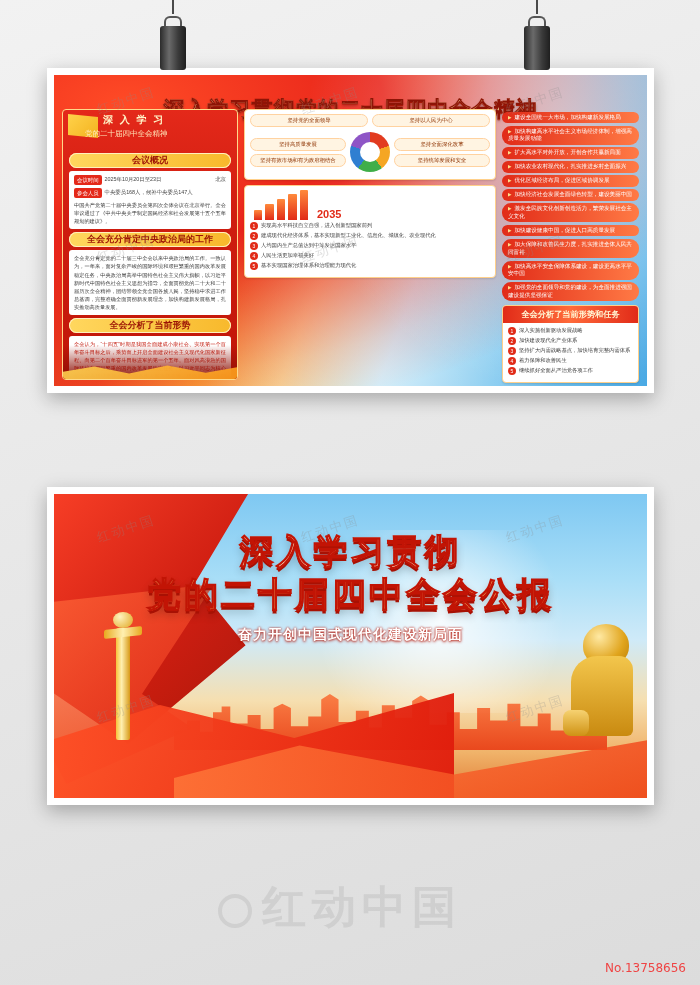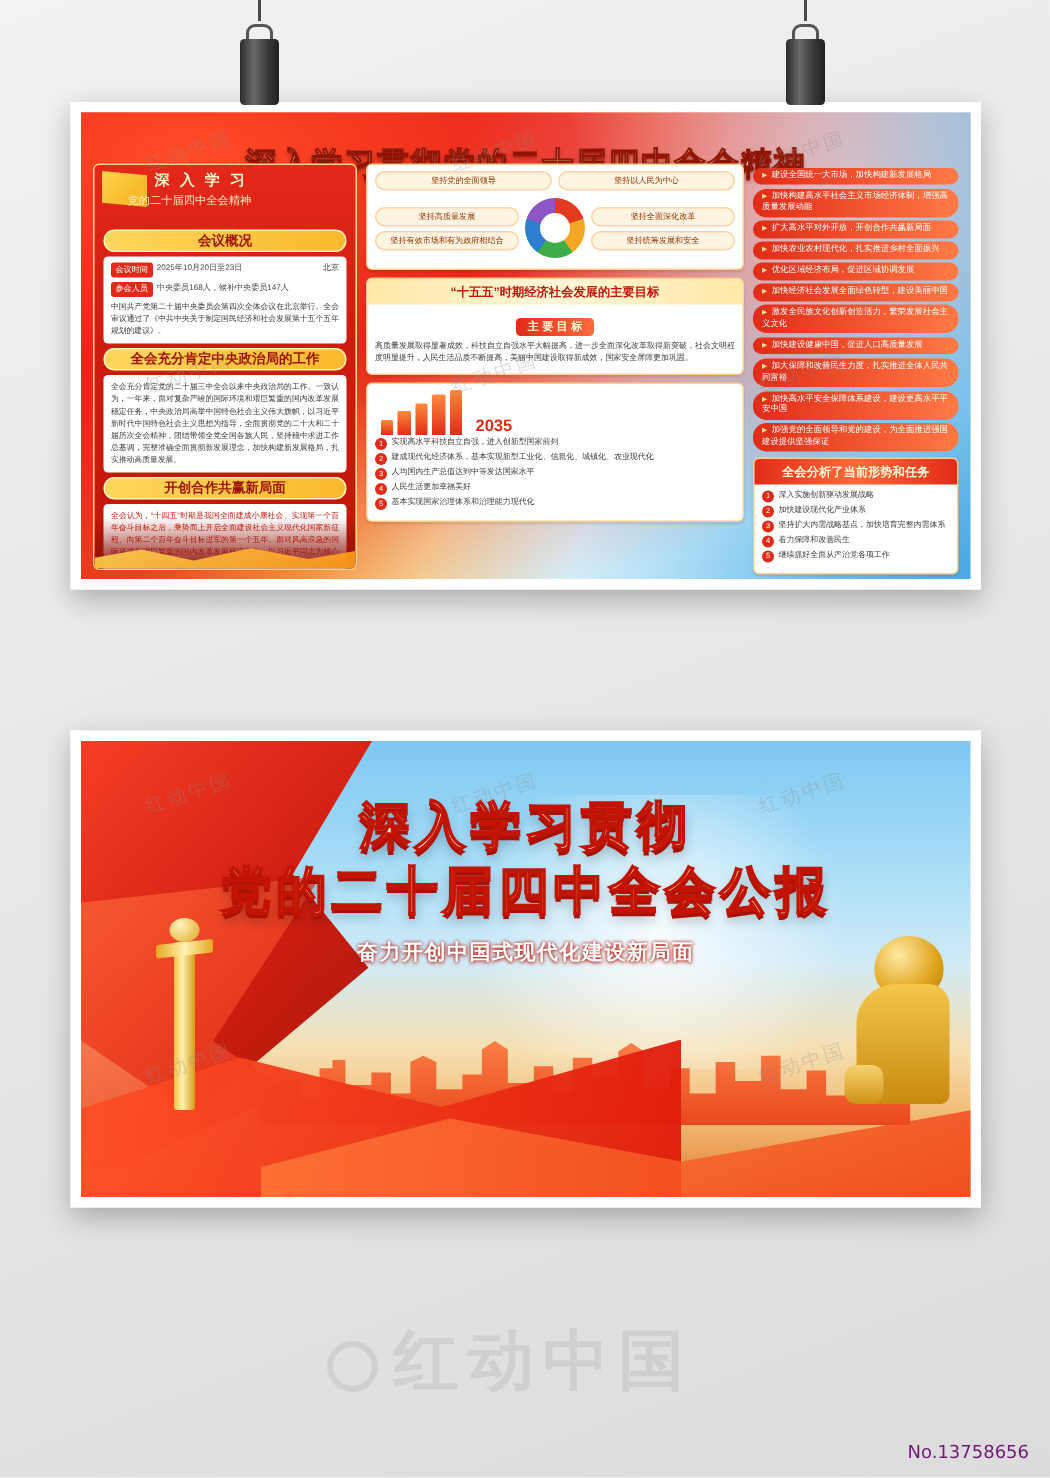--- a/index.html
+++ b/index.html
@@ -275,21 +275,21 @@
   .wm-big {
     position:absolute; left:60px; bottom:48px; width:560px; text-align:center;
     font-size:44px; color:rgba(150,150,150,.22); letter-spacing:6px; font-weight:bold;
     z-index:6; pointer-events:none;
   }
   .wm-big .logo {
     display:inline-block; width:34px; height:34px; border-radius:50%;
     border:4px solid rgba(150,150,150,.22); margin-right:10px; vertical-align:-6px;
   }
   .imgno {
-    position:absolute; right:14px; bottom:10px; font-size:12px; color:#701a75;
+    position:absolute; right:14px; bottom:10px; font-size:12px; color:#ef4444;
     font-family:"DejaVu Sans", sans-serif; z-index:7;
   }
 </style>
 </head>
 <body>
 
 <div class="hanger" style="left:160px; top:8px;">
   <div class="wire"></div>
   <div class="arm"></div>
   <div class="body"></div>
@@ -326,21 +326,21 @@
             <span class="meta-val">中央委员168人，候补中央委员147人</span>
           </div>
           <div class="tiny-p">中国共产党第二十届中央委员会第四次全体会议在北京举行。全会审议通过了《中共中央关于制定国民经济和社会发展第十五个五年规划的建议》。</div>
         </div>
 
         <div class="bar">全会充分肯定中央政治局的工作</div>
         <div class="white-card">
           <div class="tiny-p">全会充分肯定党的二十届三中全会以来中央政治局的工作。一致认为，一年来，面对复杂严峻的国际环境和艰巨繁重的国内改革发展稳定任务，中央政治局高举中国特色社会主义伟大旗帜，以习近平新时代中国特色社会主义思想为指导，全面贯彻党的二十大和二十届历次全会精神，团结带领全党全国各族人民，坚持稳中求进工作总基调，完整准确全面贯彻新发展理念，加快构建新发展格局，扎实推动高质量发展。</div>
         </div>
 
-        <div class="bar">开创合作共赢新局面</div>
+        <div class="bar">全会分析了当前形势</div>
         <div class="white-card">
           <div class="tiny-p em">全会认为，“十四五”时期是我国全面建成小康社会、实现第一个百年奋斗目标之后，乘势而上开启全面建设社会主义现代化国家新征程、向第二个百年奋斗目标进军的第一个五年。面对风高浪急的国际环境和艰巨繁重的国内改革发展稳定任务，以习近平同志为核心的党中央团结带领全党全国各族人民攻坚克难、砥砺前行，“十四五”规划目标任务即将胜利完成，我国经济实力、科技实力、综合国力跃上新台阶。</div>
         </div>
 
         <div class="lp-foot">
           <div class="wave"></div>
         </div>
       </div>
     </div>
 
@@ -359,27 +359,20 @@
           <div style="flex:0 0 auto">
               <div class="donut"></div>
             </div>
           <div style="flex:1 1 34%">
             <div class="pill">坚持全面深化改革</div>
             <div class="pill" style="margin-top:3px">坚持统筹发展和安全</div>
           </div>
         </div>
       </div>
 
-      <div class="card">
-        <div class="card-ttl">“十五五”时期经济社会发展的主要目标</div>
-        <div style="text-align:center;margin:1px 0 3px">
-          <span class="goal-badge">主 要 目 标</span>
-        </div>
-        <div class="li-text" style="text-align:justify">高质量发展取得显著成效，科技自立自强水平大幅提高，进一步全面深化改革取得新突破，社会文明程度明显提升，人民生活品质不断提高，美丽中国建设取得新成效，国家安全屏障更加巩固。</div>
-      </div>
 
       <div class="card">
         <div style="display:flex;align-items:flex-end;gap:5px">
           <div class="chart-mini" style="flex:0 0 62px">
             <i style="height:32%"></i>
               <i style="height:52%"></i>
               <i style="height:70%"></i>
               <i style="height:88%"></i>
               <i style="height:100%"></i>
           </div>

